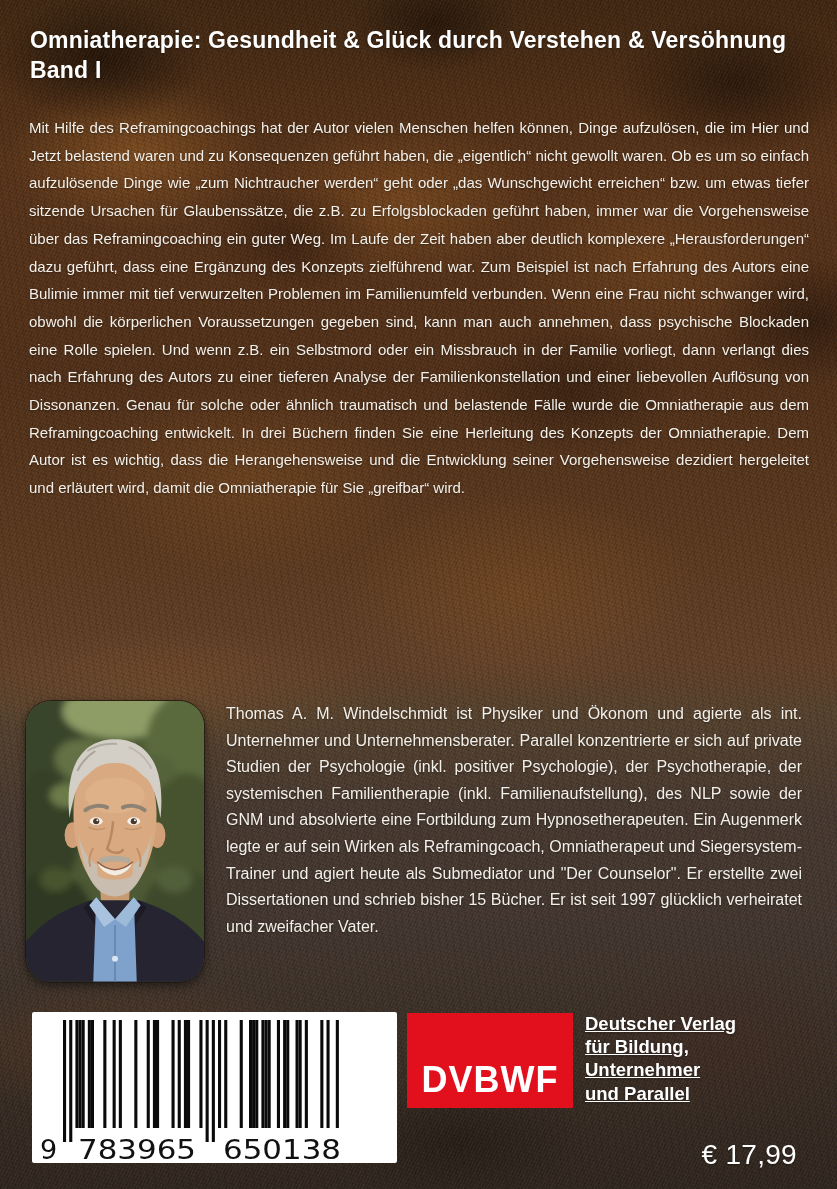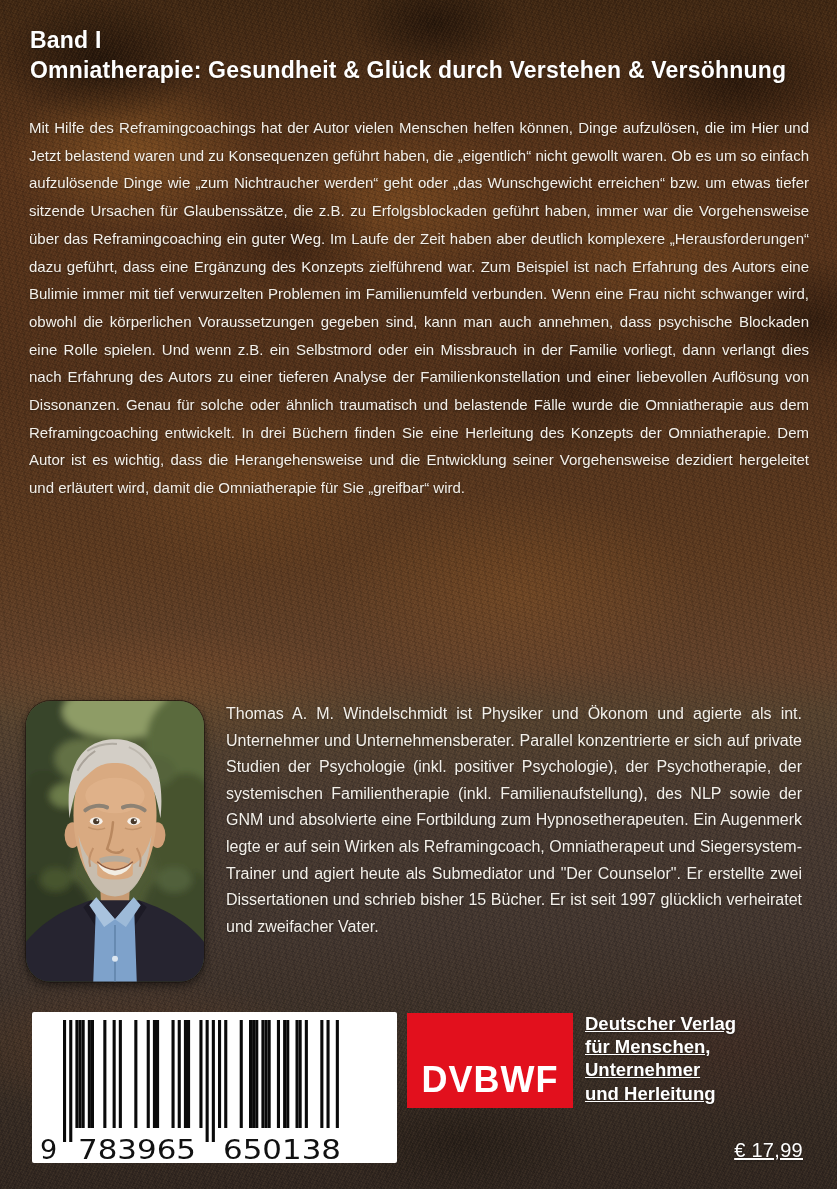--- a/index.html
+++ b/index.html
@@ -69,31 +69,31 @@
     color:#ffffff;font-weight:bold;font-size:36px;letter-spacing:1px;
   }
   .publisher-name{
     position:absolute;left:585px;top:1012px;
     font-weight:bold;font-size:18.5px;line-height:23.2px;text-decoration:underline;
   }
   .isbn{
     position:absolute;left:406px;top:1195px;font-size:32px;letter-spacing:.3px;
   }
   .price{
-    position:absolute;right:34px;top:1139px;font-size:20px;letter-spacing:.3px;text-decoration:underline;
+    position:absolute;right:40px;top:1139px;font-size:28px;letter-spacing:.3px;
   }
 </style>
 </head>
 <body>
 
 <div class="cover">
 
   <div class="title white-text">
+    <div>Omniatherapie: Gesundheit &amp; Glück durch Verstehen &amp; Versöhnung</div>
     <div>Band I</div>
-    <div>Omniatherapie: Gesundheit &amp; Glück durch Verstehen &amp; Versöhnung</div>
   </div>
 
   <div class="blurb">Mit Hilfe des Reframingcoachings hat der Autor vielen Menschen helfen können, Dinge aufzulösen, die im Hier und Jetzt belastend waren und zu Konsequenzen geführt haben, die „eigentlich“ nicht gewollt waren. Ob es um so einfach aufzulösende Dinge wie „zum Nichtraucher werden“ geht oder „das Wunschgewicht erreichen“ bzw. um etwas tiefer sitzende Ursachen für Glaubenssätze, die z.B. zu Erfolgsblockaden geführt haben, immer war die Vorgehensweise über das Reframingcoaching ein guter Weg. Im Laufe der Zeit haben aber deutlich komplexere „Herausforderungen“ dazu geführt, dass eine Ergänzung des Konzepts zielführend war. Zum Beispiel ist nach Erfahrung des Autors eine Bulimie immer mit tief verwurzelten Problemen im Familienumfeld verbunden. Wenn eine Frau nicht schwanger wird, obwohl die körperlichen Voraussetzungen gegeben sind, kann man auch annehmen, dass psychische Blockaden eine Rolle spielen. Und wenn z.B. ein Selbstmord oder ein Missbrauch in der Familie vorliegt, dann verlangt dies nach Erfahrung des Autors zu einer tieferen Analyse der Familienkonstellation und einer liebevollen Auflösung von Dissonanzen. Genau für solche oder ähnlich traumatisch und belastende Fälle wurde die Omniatherapie aus dem Reframingcoaching entwickelt. In drei Büchern finden Sie eine Herleitung des Konzepts der Omniatherapie. Dem Autor ist es wichtig, dass die Herangehensweise und die Entwicklung seiner Vorgehensweise dezidiert hergeleitet und erläutert wird, damit die Omniatherapie für Sie „greifbar“ wird.</div>
 
   <div class="author-photo">
     <svg viewBox="0 0 180 283" xmlns="http://www.w3.org/2000/svg">
       <defs>
         <filter id="soft" x="-30%" y="-30%" width="160%" height="160%">
             <feGaussianBlur stdDeviation="4"></feGaussianBlur>
           </filter>
@@ -199,21 +199,21 @@
         <text x="191" y="147" font-family="DejaVu Sans, sans-serif" font-size="27" fill="#111" textLength="118" lengthAdjust="spacingAndGlyphs">650138</text>
       </svg>
   </div>
 
   <div class="publisher-logo" style="background: rgb(226, 16, 29); text-align: right;">
     <span>DVBWF</span>
   </div>
 
   <div class="publisher-name white-text">
     <div>Deutscher Verlag</div>
-    <div>für Menschen,</div>
+    <div>für Bildung,</div>
     <div>Unternehmer</div>
-    <div>und Herleitung</div>
+    <div>und Parallel</div>
   </div>
 
   <div class="isbn white-text">ISBN 978-3-96565-013-8</div>
   <div class="price white-text">€ 17,99</div>
 
 </div>
 
 </body></html>

